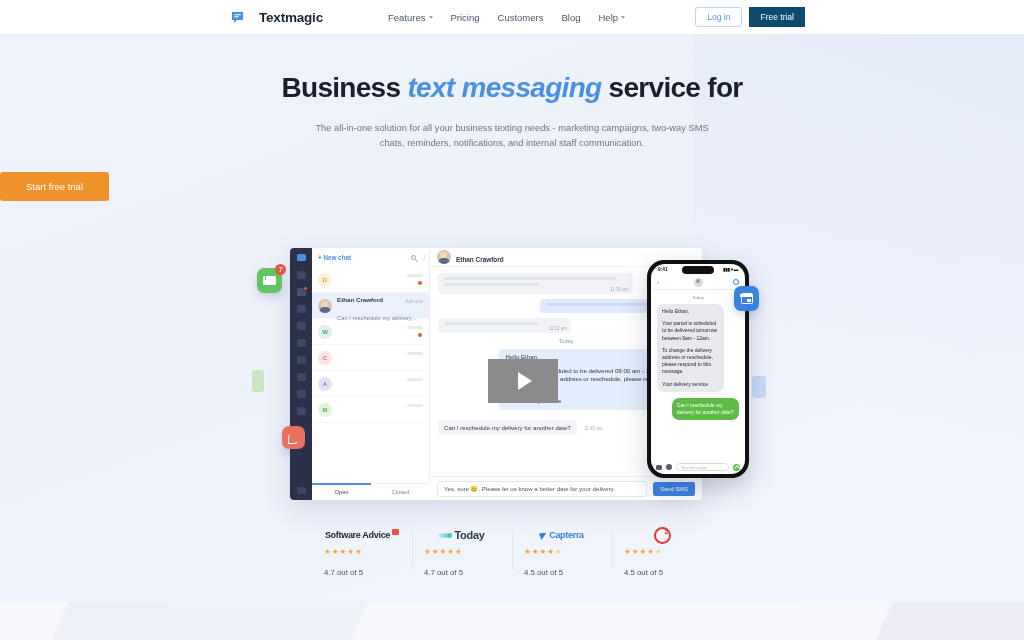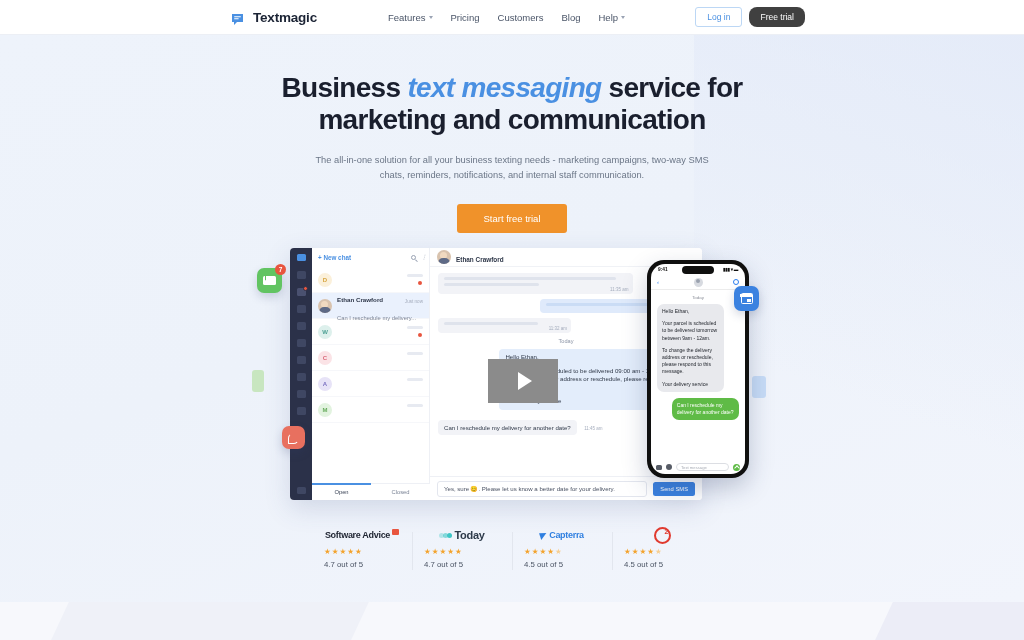--- a/index.html
+++ b/index.html
@@ -32,50 +32,50 @@
     position:absolute; right:-40px; top:0; width:180px; height:38px;
     background:#ecedf7; transform: skewX(-25deg);
   }
 
   
   .header{
     position:absolute; left:0; top:0; width:1024px; height:35px;
     background:#fff; display:flex; align-items:center;
     border-bottom:1px solid #eceff5; z-index:40;
   }
-  .logo{ position:absolute; left:231px; display:flex; align-items:flex-end; gap:9px; }
+  .logo{ position:absolute; left:231px; display:flex; align-items:flex-start; gap:15px; }
   .logo-mark{ width:13px; height:13px; position:relative; }
   .logo-text{ font-size:13.5px; font-weight:bold; color:#1b2334; letter-spacing:-.2px; }
 
   .nav{ position:absolute; left:388px; display:flex; align-items:center; gap:18px; }
   .nav-item{ font-size:9.5px; color:#4a5568; display:flex; align-items:center; gap:3px; cursor:pointer; white-space:nowrap; }
   .caret{ width:0;height:0;border-left:2.6px solid transparent;border-right:2.6px solid transparent;border-top:3px solid #9aa3b4; display:inline-block; }
 
   .hdr-actions{ position:absolute; right:219px; display:flex; align-items:center; gap:7px; }
   .btn-login{
     font-size:8.5px; color:#4a90e2; background:#fff; border:1px solid #bcd7f5;
     border-radius:3px; padding:4px 11px; cursor:pointer; white-space:nowrap;
   }
   .btn-freetrial{
-    font-size:8.5px; color:#fff; background:#404040; border:none;
-    border-radius:8px; padding:5px 11px; cursor:pointer; white-space:nowrap;
+    font-size:8.5px; color:#fff; background:#0c4a6e; border:none;
+    border-radius:0; padding:5px 11px; cursor:pointer; white-space:nowrap;
   }
 
   
   .hero{ position:absolute; left:0; top:72px; width:1024px; text-align:center; z-index:5; }
   h1.headline{
     font-size:28px; line-height:32px; font-weight:bold; color:#1a1f2e;
     letter-spacing:-.7px;
   }
   h1.headline .accent{ color:#4a90e2;font-style:italic; }
   .subhead{
     margin-top:17px; font-size:9.3px; line-height:15px; color:#6b7687;
     max-width:400px; margin-left:auto; margin-right:auto;
   }
-  .cta-row{ margin-top:21px; display:flex; justify-content:center; gap:14px; }
+  .cta-row{ margin-top:21px; display:flex; gap:14px; }
   .cta-primary{
     background:#f0922a; color:#fff; border:none; border-radius:3px;
     font-size:9.5px; padding:9px 26px; cursor:pointer; white-space:nowrap;
   }
   .cta-secondary{
     background:#fff; color:#4a90e2; border:1px solid #b9d5f3; border-radius:3px;
     font-size:9.5px; padding:9px 26px; cursor:pointer; white-space:nowrap;
   }
 
   
@@ -248,21 +248,21 @@
     justify-content:center; gap:0; z-index:8;
   }
   .rev{ width:100px; position:relative; padding:0 12px; }
   .rev + .rev::before{
     content:""; position:absolute; left:0; top:4px; width:1px; height:38px; background:#e2e6ee;
   }
   .rev-logo{ height:14px; display:flex; align-items:center; justify-content:center; gap:2px; }
   .rl-text{ font-size:9px; font-weight:bold; letter-spacing:-.3px; white-space:nowrap; }
   .stars{ margin-top:5px; font-size:7.5px; color:#f3a32c; letter-spacing:1px; }
   .stars .half{ color:#f7cf92; }
-  .rev-score{ margin-top:4px; font-size:7.8px; color:#4b5464; white-space:nowrap; }
+  .rev-score{ margin-top:12px; font-size:7.8px; color:#4b5464; white-space:nowrap; }
 
   .ga-dots{ display:inline-block; position:relative; width:13px; height:8px; }
   .ga-dots i{ position:absolute; top:1.5px; width:5px; height:5px; border-radius:50%; background:#3fc6c6; }
   .ga-dots i:nth-child(1){ left:0; opacity:.35; }
   .ga-dots i:nth-child(2){ left:4px; opacity:.6; }
   .ga-dots i:nth-child(3){ left:8px; }
   .cap-tri{ display:inline-block; width:0;height:0; border-left:7px solid #2f7fe0;
             border-bottom:5px solid transparent; border-top:2px solid transparent;
             transform:rotate(-18deg); }
   .sa-flag{ display:inline-block; width:7px; height:6px; background:#e8553f; border-radius:1px;
@@ -309,21 +309,20 @@
 
     <div class="hdr-actions">
       <button class="btn-login">Log in</button>
       <button class="btn-freetrial">Free trial</button>
     </div>
   </div>
 
   <div class="hero">
     <h1 class="headline">
       <span>Business </span><span class="accent">text messaging</span><span> service for</span><br>
-      <span>marketing and communication</span>
     </h1>
     <p class="subhead">The all-in-one solution for all your business texting needs - marketing campaigns, two-way SMS chats, reminders, notifications, and internal staff communication.</p>
     <div class="cta-row">
       <button class="cta-primary">Start free trial</button>
     </div>
   </div>
 
   <div class="mockup">
 
     <div class="side-chip chip-green"></div>

